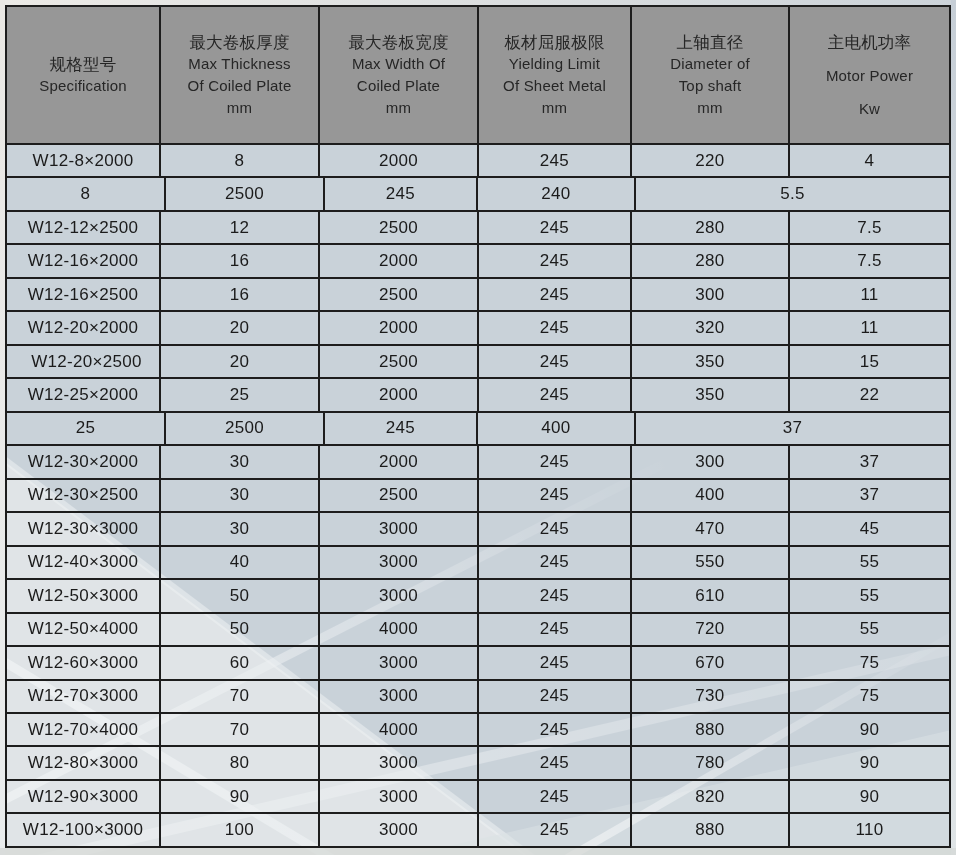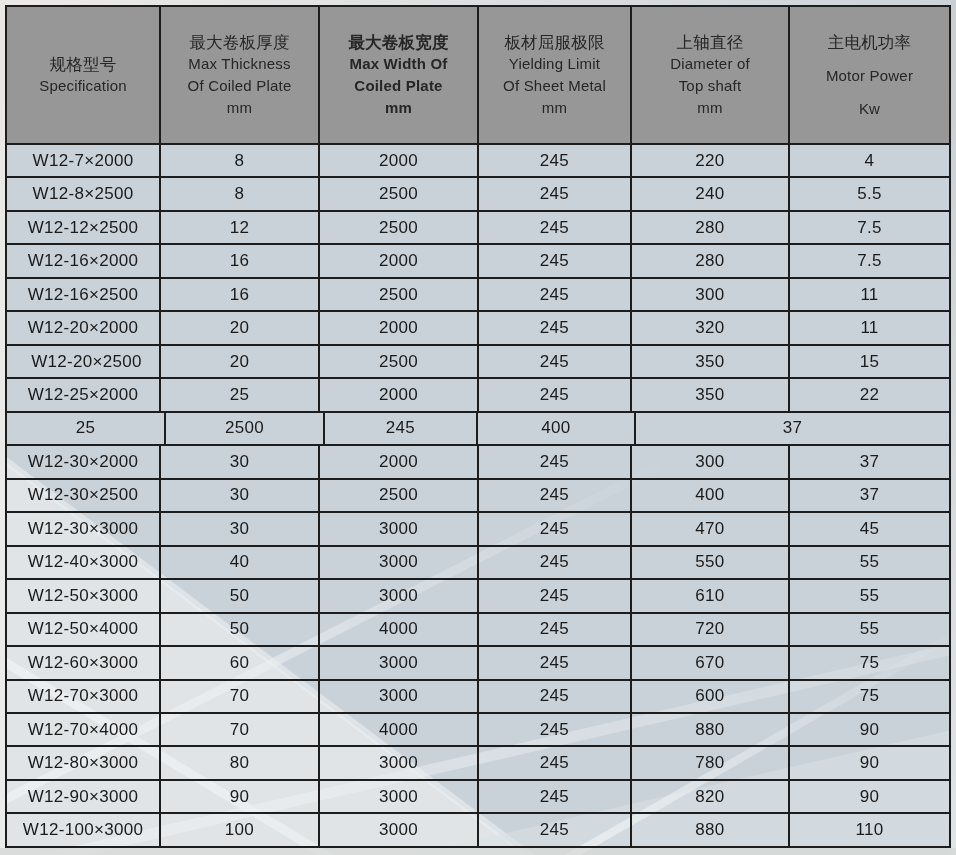--- a/index.html
+++ b/index.html
@@ -98,21 +98,21 @@
         <div class="hcell" style="flex: 0 0 154px;">
           <div class="hline zh">规格型号</div>
           <div class="hline">Specification</div>
         </div>
         <div class="hcell" style="flex: 0 0 159px;">
           <div class="hline zh">最大卷板厚度</div>
           <div class="hline">Max Thickness</div>
           <div class="hline">Of Coiled Plate</div>
           <div class="hline">mm</div>
         </div>
-        <div class="hcell" style="flex: 0 0 159px; font-weight: bold;">
+        <div class="hcell" style="flex: 0 0 159px;">
           <div class="hline zh">最大卷板宽度</div>
           <div class="hline">Max Width  Of</div>
           <div class="hline">Coiled Plate</div>
           <div class="hline">mm</div>
         </div>
         <div class="hcell" style="flex: 0 0 153px;">
           <div class="hline zh">板材屈服极限</div>
           <div class="hline">Yielding Limit</div>
           <div class="hline">Of  Sheet Metal</div>
           <div class="hline">mm</div>
@@ -123,29 +123,28 @@
           <div class="hline">Top shaft</div>
           <div class="hline">mm</div>
         </div>
         <div class="hcell spread" style="flex: 1 1 auto;">
           <div class="hline zh">主电机功率</div>
           <div class="hline">Motor Power</div>
           <div class="hline">Kw</div>
         </div>
       </div>
       <div class="trow">
-        <div class="tcell" style="flex: 0 0 154px;">W12-7×2000</div>
+        <div class="tcell" style="flex: 0 0 154px;">W12-8×2000</div>
         <div class="tcell" style="flex: 0 0 159px;">8</div>
         <div class="tcell" style="flex: 0 0 159px;">2000</div>
         <div class="tcell" style="flex: 0 0 153px;">245</div>
         <div class="tcell" style="flex: 0 0 158px;">220</div>
         <div class="tcell" style="flex: 1 1 auto;">4</div>
       </div>
       <div class="trow">
-        <div class="tcell" style="flex: 0 0 154px;">W12-8×2500</div>
         <div class="tcell" style="flex: 0 0 159px;">8</div>
         <div class="tcell" style="flex: 0 0 159px;">2500</div>
         <div class="tcell" style="flex: 0 0 153px;">245</div>
         <div class="tcell" style="flex: 0 0 158px;">240</div>
         <div class="tcell" style="flex: 1 1 auto;">5.5</div>
       </div>
       <div class="trow">
         <div class="tcell" style="flex: 0 0 154px;">W12-12×2500</div>
         <div class="tcell" style="flex: 0 0 159px;">12</div>
         <div class="tcell" style="flex: 0 0 159px;">2500</div>
@@ -254,21 +253,21 @@
         <div class="tcell" style="flex: 0 0 159px;">3000</div>
         <div class="tcell" style="flex: 0 0 153px;">245</div>
         <div class="tcell" style="flex: 0 0 158px;">670</div>
         <div class="tcell" style="flex: 1 1 auto;">75</div>
       </div>
       <div class="trow">
         <div class="tcell" style="flex: 0 0 154px;">W12-70×3000</div>
         <div class="tcell" style="flex: 0 0 159px;">70</div>
         <div class="tcell" style="flex: 0 0 159px;">3000</div>
         <div class="tcell" style="flex: 0 0 153px;">245</div>
-        <div class="tcell" style="flex: 0 0 158px;">600</div>
+        <div class="tcell" style="flex: 0 0 158px;">730</div>
         <div class="tcell" style="flex: 1 1 auto;">75</div>
       </div>
       <div class="trow">
         <div class="tcell" style="flex: 0 0 154px;">W12-70×4000</div>
         <div class="tcell" style="flex: 0 0 159px;">70</div>
         <div class="tcell" style="flex: 0 0 159px;">4000</div>
         <div class="tcell" style="flex: 0 0 153px;">245</div>
         <div class="tcell" style="flex: 0 0 158px;">880</div>
         <div class="tcell" style="flex: 1 1 auto;">90</div>
       </div>

